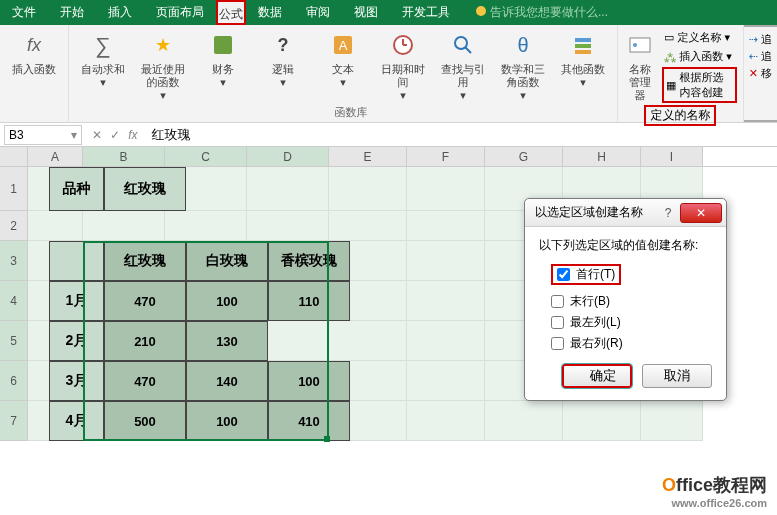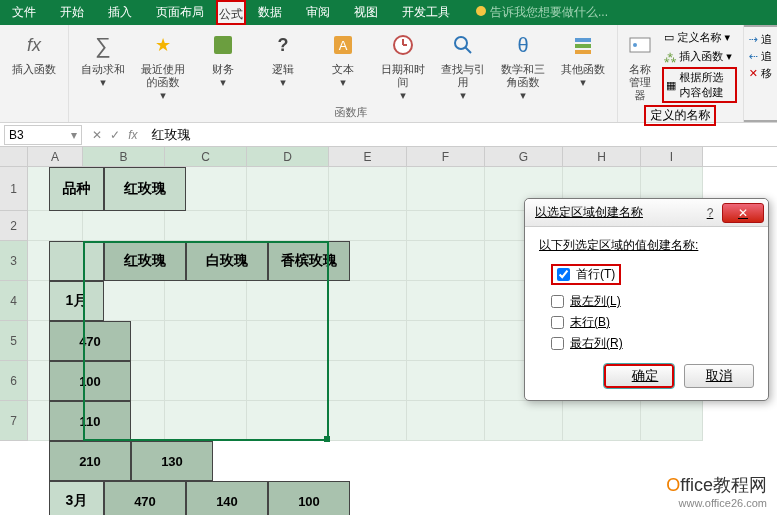--- a/index.html
+++ b/index.html
@@ -48,33 +48,33 @@
 .wF{width:78px;}
 .wG{width:78px;}
 .wH{width:78px;}
 .wI{width:62px;}
 .tbl{position:absolute;top:0;left:0;margin-left:21px;}
 .tcell{border:1.5px solid #444;background:#c7dccc;font-weight:bold;}
 .tcell.sel{background:#a9c2ae;}
 .tcell.hd{font-size:14px;}
 .sel-outline{position:absolute;border:2px solid #0b7b3e;pointer-events:none;}
 .handle{position:absolute;width:6px;height:6px;background:#0b7b3e;right:-3px;bottom:-3px;}
-.dialog{position:absolute;top:198px;left:524px;width:245px;background:#fff;border:1px solid #7a7a7a;box-shadow:2px 2px 8px rgba(0,0,0,0.3);border-radius:5px;text-decoration:underline;}
+.dialog{position:absolute;top:198px;left:524px;width:203px;background:#fff;border:1px solid #7a7a7a;box-shadow:2px 2px 8px rgba(0,0,0,0.3);border-radius:5px;}
 .dlg-title{background:linear-gradient(#fdfdfd,#e9e9e9);height:28px;display:flex;align-items:center;padding-left:10px;border-bottom:1px solid #ccc;border-radius:5px 5px 0 0;}
 .dlg-title .qm{margin-left:auto;width:24px;text-align:center;color:#555;}
 .dlg-title .xbtn{width:42px;height:20px;background:linear-gradient(#e67,#c21);color:#fff;text-align:center;line-height:18px;border-radius:3px;margin-right:4px;border:1px solid #a11;}
 .dlg-body{padding:10px 14px 12px 14px;}
 .dlg-body .lbl{margin-bottom:6px;}
 .chk{display:flex;align-items:center;gap:6px;margin:4px 0 4px 12px;}
 .chk input{width:13px;height:13px;}
 .chk.red{border:2px solid #d30000;padding:0 4px;display:inline-flex;}
 .dlg-btns{display:flex;justify-content:flex-end;gap:10px;margin-top:12px;}
 .btn{width:70px;height:24px;border:1px solid #999;background:linear-gradient(#fdfdfd,#e4e4e4);border-radius:3px;cursor:pointer;}
 .btn.ok{border:2px solid #d30000;outline:1px solid #4aa;padding-left:12px;}
-.watermark{position:absolute;right:10px;bottom:6px;font-size:18px;font-weight:normal;}
+.watermark{position:absolute;right:10px;bottom:6px;font-size:18px;font-weight:bold;}
 .watermark .o{color:#f08000;}
 .watermark .r{color:#333;}
 .watermark .url{font-size:11px;color:#888;display:block;text-align:right;}
 svg{display:block;}
 </style>
 </head>
 <body>
 
 <div class="ribbon">
   <div class="tabs">
@@ -340,27 +340,28 @@
           <div class="cell tcell hd wA" style="height:44px;">品种</div>
           <div class="cell tcell hd wB" style="height:44px;">红玫瑰</div>
         </div>
         <div style="height:30px;"></div>
         <div style="display:flex;">
           <div class="cell tcell wA" style="height:40px;"></div>
           <div class="cell tcell sel hd wB" style="height:40px;">红玫瑰</div>
           <div class="cell tcell sel hd wC" style="height:40px;">白玫瑰</div>
           <div class="cell tcell sel hd wD" style="height:40px;">香槟玫瑰</div>
         </div>
-        <div style="display:flex;flex-direction:column;">
+        <div style="display:flex;">
           <div class="cell tcell hd wA" style="height:40px;">1月</div>
           <div class="cell tcell sel wB" style="height:40px;">470</div>
           <div class="cell tcell sel wC" style="height:40px;">100</div>
           <div class="cell tcell sel wD" style="height:40px;">110</div>
         </div>
         <div style="display:flex;">
+          <div class="cell tcell hd wA" style="height:40px;">2月</div>
           <div class="cell tcell sel wB" style="height:40px;">210</div>
           <div class="cell tcell sel wC" style="height:40px;">130</div>
         </div>
         <div style="display:flex;">
           <div class="cell tcell hd wA" style="height:40px;">3月</div>
           <div class="cell tcell sel wB" style="height:40px;">470</div>
           <div class="cell tcell sel wC" style="height:40px;">140</div>
           <div class="cell tcell sel wD" style="height:40px;">100</div>
         </div>
         <div style="display:flex;">
@@ -385,25 +386,25 @@
     <span class="xbtn">✕</span>
   </div>
   <div class="dlg-body">
     <div class="lbl">以下列选定区域的值创建名称:</div>
     <div><label class="chk red">
           <input type="checkbox" checked="" style="">
           <span>首行(T)</span>
         </label></div>
     <label class="chk">
         <input type="checkbox" style="">
-        <span>最左列(L)</span>
+        <span>末行(B)</span>
       </label>
     <label class="chk">
         <input type="checkbox" style="">
-        <span>末行(B)</span>
+        <span>最左列(L)</span>
       </label>
     <label class="chk">
         <input type="checkbox" style="">
         <span>最右列(R)</span>
       </label>
     <div class="dlg-btns">
       <button class="btn ok">确定</button>
       <button class="btn">取消</button>
     </div>
   </div>

